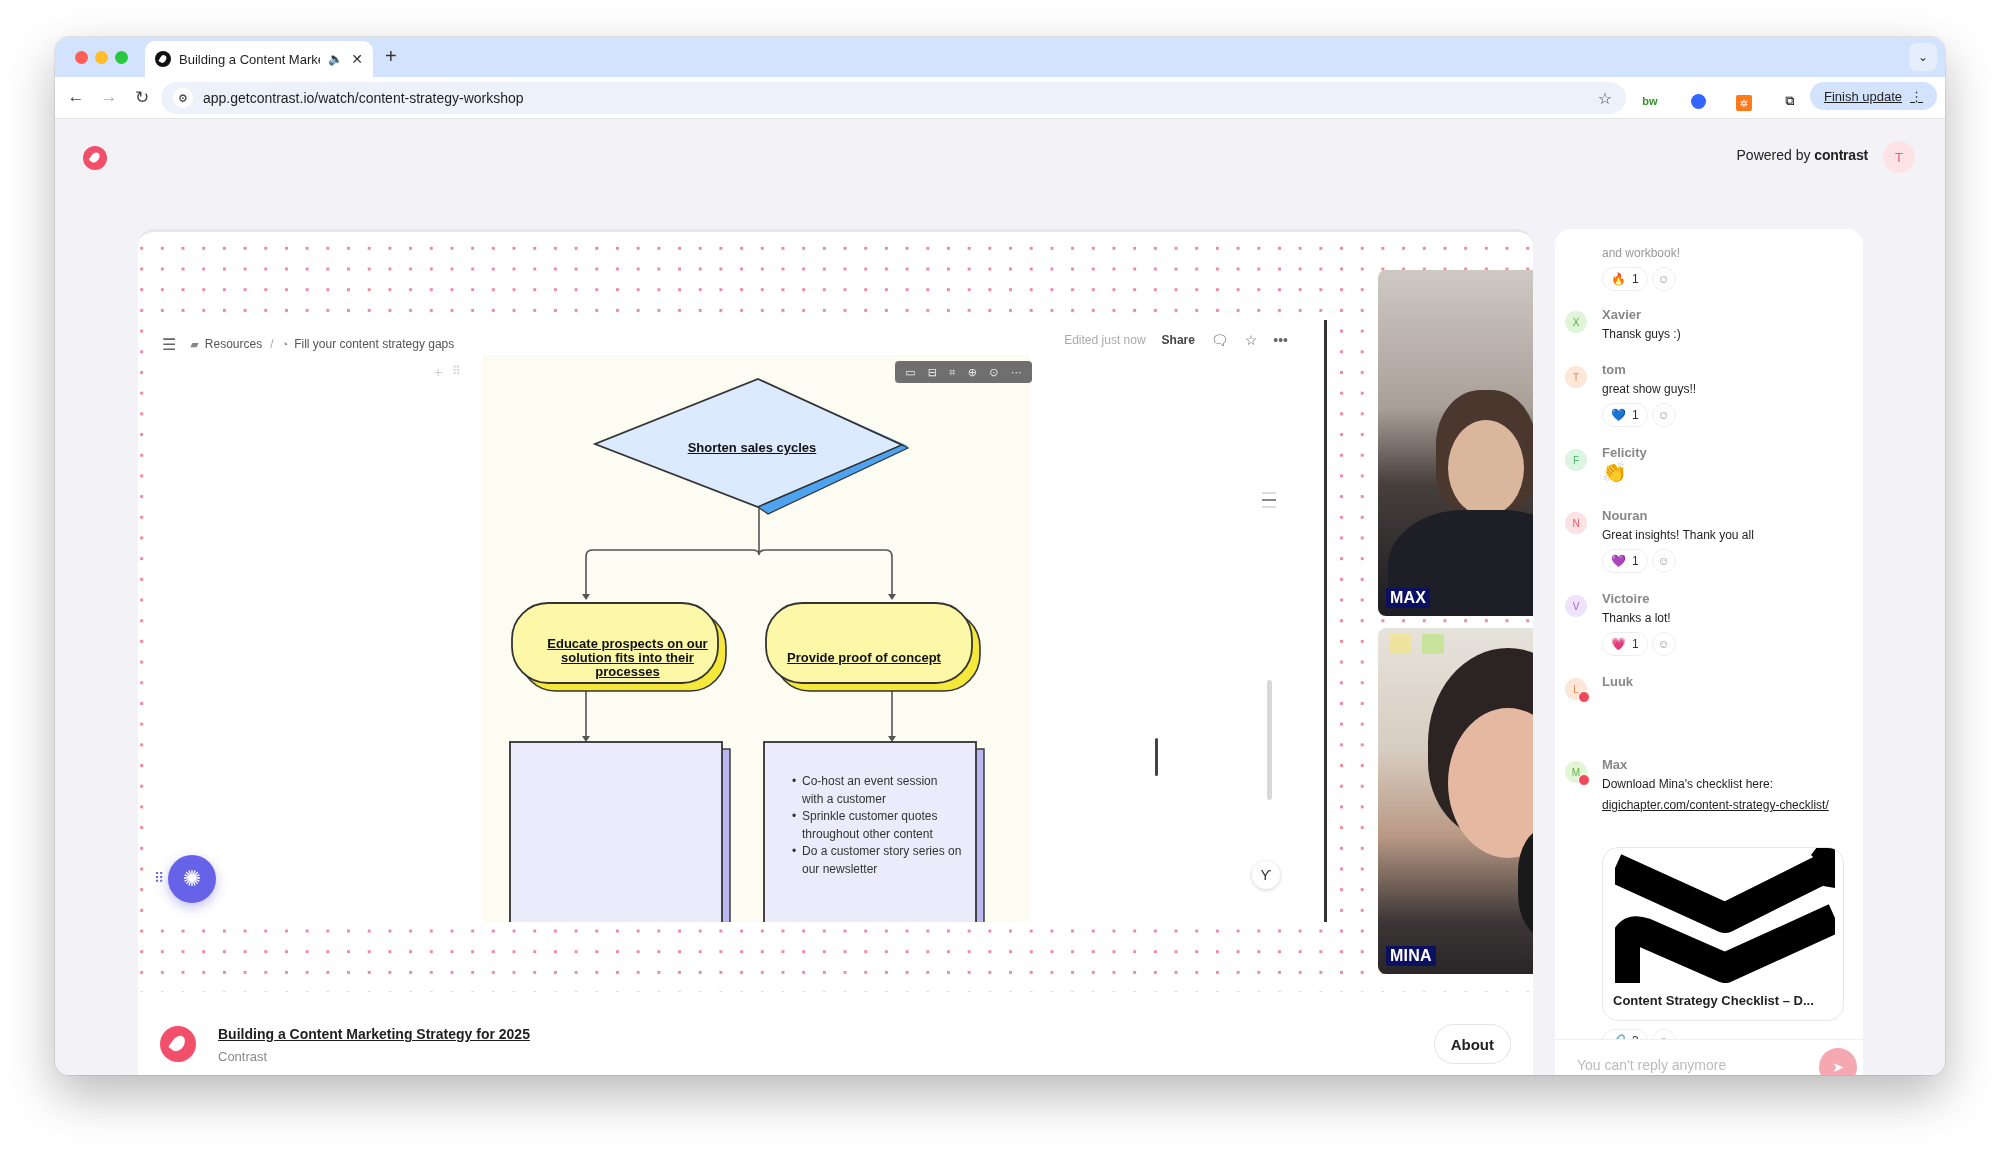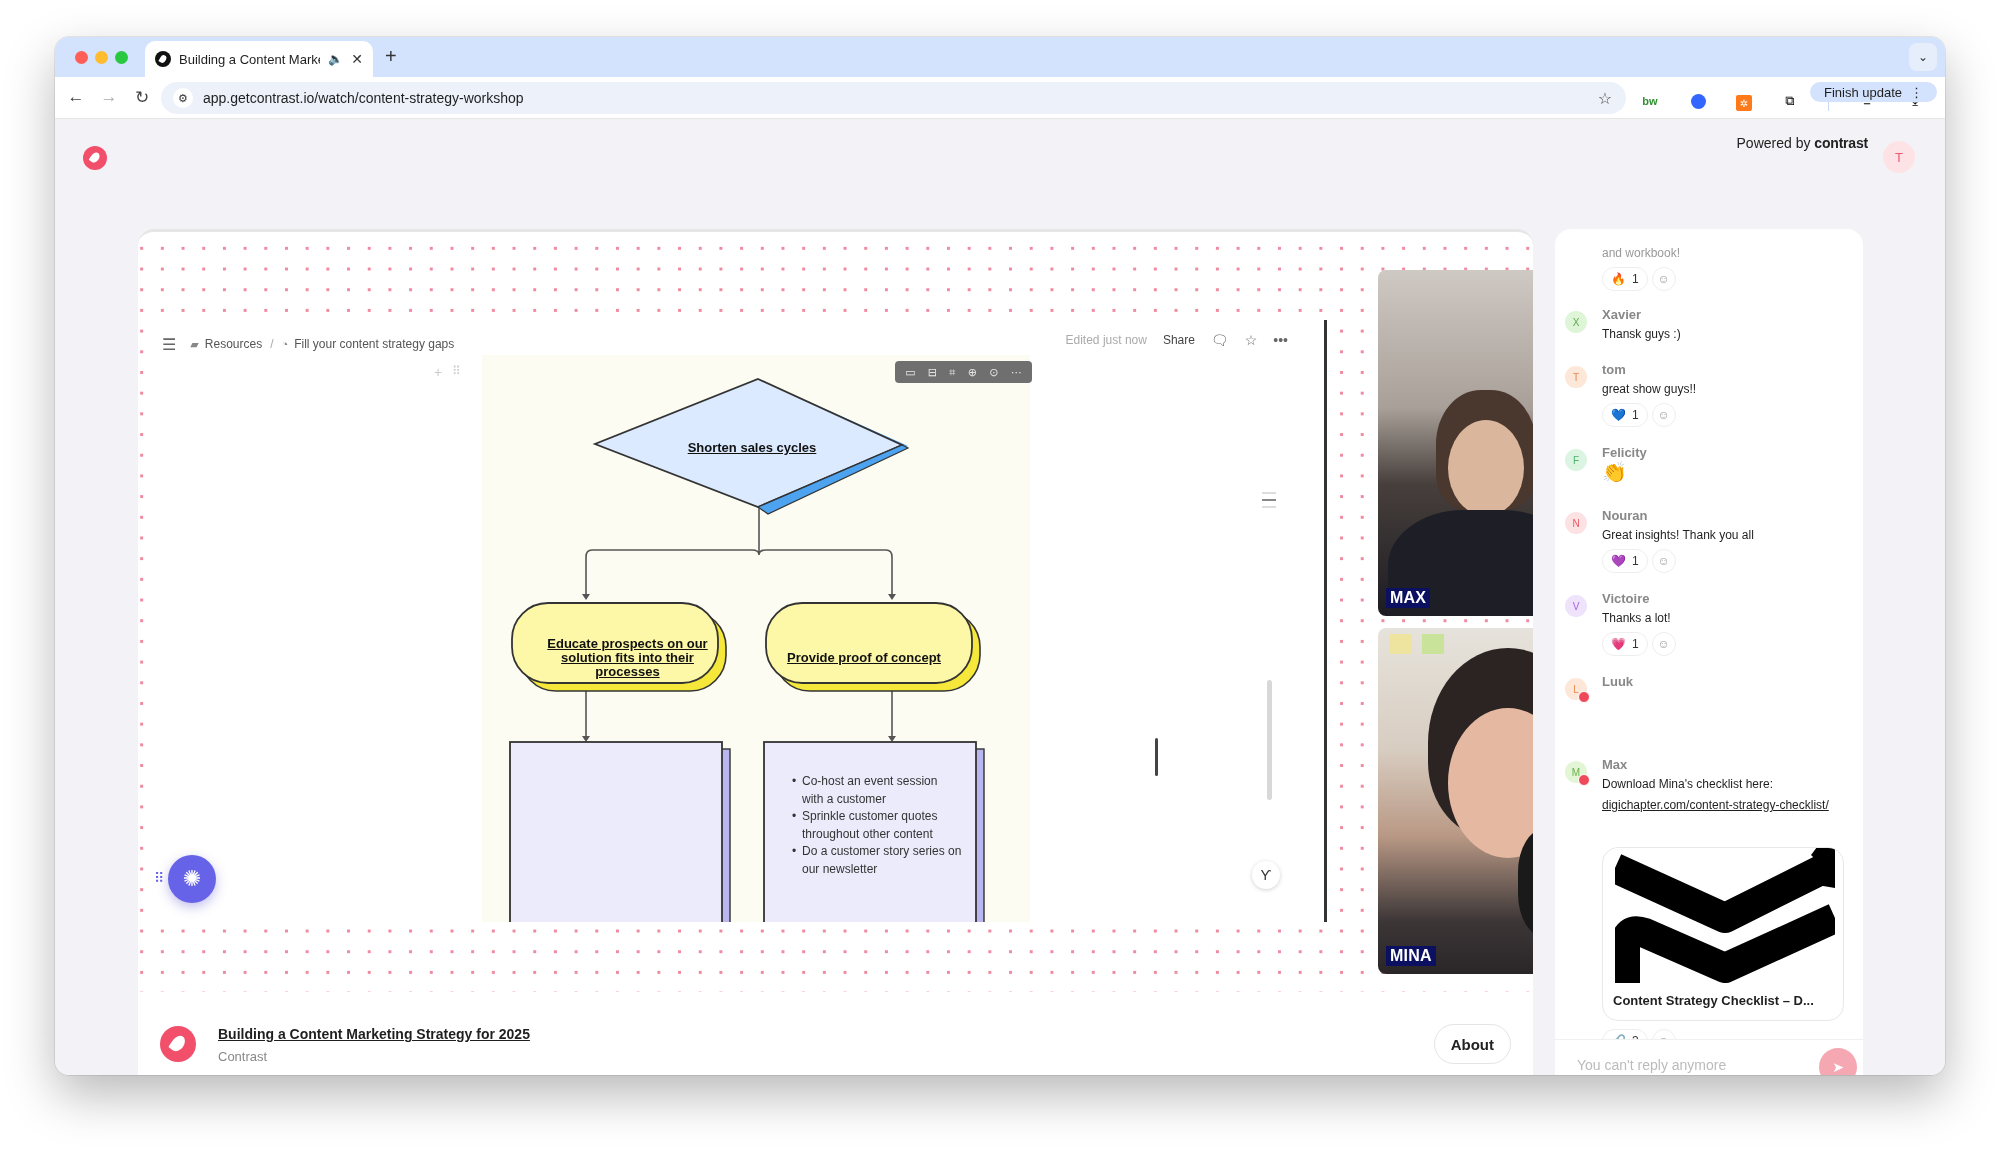--- a/index.html
+++ b/index.html
@@ -43,29 +43,29 @@
   .omnibox-url { flex: 1; }
   .bookmark-star { margin-right: 14px; font-size: 16px; color: #444; }
   .ext-row { position: absolute; left: 1585px; top: 8px; display: flex; align-items: flex-end; gap: 28px; height: 26px; }
   .ext { font-size: 13px; width: 20px; height: 20px; display: flex; align-items: center; justify-content: center; }
   .ext-bw { color: #2f8f2f; font-weight: bold; font-size: 11px; }
   .ext-blue { width: 15px; height: 15px; border-radius: 50%; background: #3366ff; }
   .ext-hub { width: 16px; height: 16px; background: #ff7a1a; color: #fff; font-size: 10px; border-radius: 2px; }
   .ext-sep { width: 1px; height: 18px; background: #c9d8f5; }
   .ext-profile { width: 20px; height: 20px; border-radius: 50%; background: linear-gradient(#8aa4c2, #6b7a5b); }
   .finish-update {
-    position: absolute; right: 8px; top: 5px; height: 20px; padding: 0 14px; border-radius: 16px; background: #d3e3fd;
-    display: flex; align-items: center; gap: 8px; font-size: 13px; color: #1f1f1f; cursor: pointer;
+    position: absolute; right: 8px; top: 5px; height: 28px; padding: 0 14px; border-radius: 16px; background: #d3e3fd;
+    display: flex; align-items: center; gap: 8px; font-size: 13px; color: #1f1f1f; cursor: pointer; text-decoration: underline;
   }
 
   
   .page { position: absolute; left: 0; top: 82px; width: 100%; height: 956px; background: #f3f3f7; }
   .brand-logo { position: absolute; left: 28px; top: 27px; width: 24px; height: 24px; border-radius: 50%; background: #f2506a; }
   .brand-logo::after { content: ""; position: absolute; left: 8px; top: 6px; width: 8px; height: 11px; background: #fff; border-radius: 60% 60% 60% 10%; transform: rotate(35deg); }
-  .powered { position: absolute; right: 77px; top: 16px; font-size: 14px; color: #222; }
+  .powered { position: absolute; right: 77px; top: 28px; font-size: 14px; color: #222; }
   .powered b { font-weight: bold; letter-spacing: -0.2px; }
   .user-avatar { position: absolute; right: 30px; top: 22px; width: 32px; height: 32px; border-radius: 50%; background: #fde3e6; color: #ee5a6f; font-size: 13px; display: flex; align-items: center; justify-content: center; }
 
   .stage {
     position: absolute; left: 83px; top: 110px; width: 1395px; height: 860px; background: #ffffff; border-radius: 16px; overflow: hidden;
     border-top: 3px solid #e6e6e6;
   }
   .dots {
     position: absolute; left: 0; top: 0; width: 100%; height: 760px;
     background-image: radial-gradient(circle, #f08aa0 1.4px, transparent 1.6px);
@@ -75,21 +75,21 @@
     position: absolute; left: 14px; top: 88px; width: 1175px; height: 602px; background: #ffffff;
   }
   .screen-right-edge { position: absolute; left: 1172px; top: 0; width: 3px; height: 100%; background: #333; }
 
   .doc-top { position: absolute; left: 10px; top: 12px; width: 1150px; height: 24px; display: flex; align-items: center; font-size: 12px; color: #555; }
   .menu-icon { font-size: 16px; color: #666; margin-right: 14px; }
   .crumb-icon { font-size: 11px; color: #888; margin-right: 6px; }
   .crumb-sep { margin: 0 8px; color: #aaa; }
   .doc-actions { position: absolute; right: 24px; top: 0; display: flex; align-items: center; gap: 16px; font-size: 12px; }
   .edited { color: #aaa; }
-  .share { color: #444; }
+  .share { color: #444; font-weight: bold; }
   .doc-icon { color: #666; font-size: 14px; }
 
   .add-block { position: absolute; left: 282px; top: 44px; color: #ccc; font-size: 14px; }
   .drag-block { position: absolute; left: 300px; top: 44px; color: #ccc; font-size: 12px; }
 
   .canvas { position: absolute; left: 330px; top: 35px; width: 548px; height: 567px; background: #fcfcf2; }
   .img-toolbar {
     position: absolute; left: 413px; top: 6px; width: 137px; height: 22px; background: #6f6f6f; border-radius: 4px;
     display: flex; align-items: center; justify-content: space-around; color: #e8e8e8; font-size: 11px; padding: 0 4px;
   }

